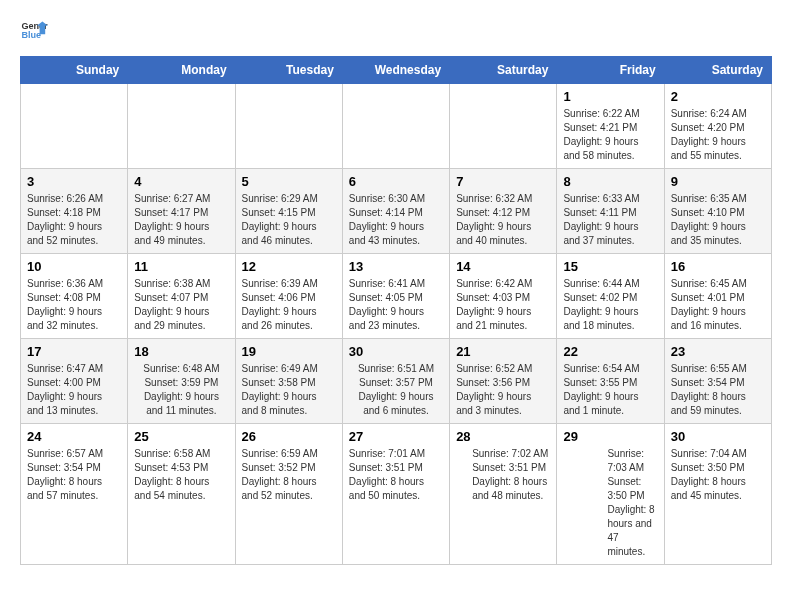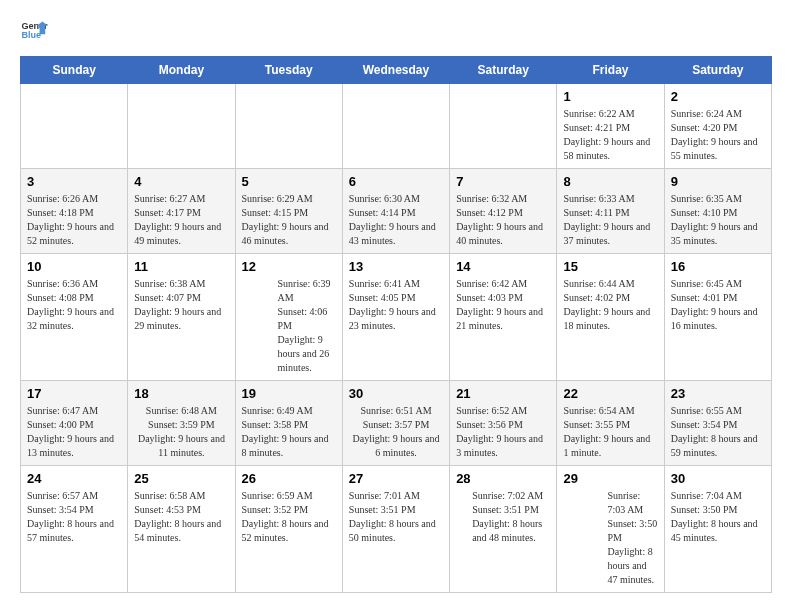--- a/index.html
+++ b/index.html
@@ -41,21 +41,21 @@
       font-size: 14px;
       color: #555;
     }
     table {
       width: 100%;
       border-collapse: collapse;
     }
     th {
       background-color: #3a6bbf;
       color: white;
-      text-align: center;
+      text-align: right;
       padding: 6px 8px;
       font-size: 12px;
       font-weight: bold;
       border: 1px solid #3a6bbf;
     }
     td {
       border: 1px solid #ccc;
       vertical-align: top;
       padding: 5px 6px;
       width: 14.28%;
@@ -64,21 +64,20 @@
     .day-num {
       font-size: 13px;
       font-weight: bold;
       margin-bottom: 3px;
       display: block;
     }
     .day-info {
       font-size: 10px;
       color: #333;
       line-height: 1.4;
-      font-family: Liberation Serif, serif;
     }
     .empty-cell {
       background: #f9f9f9;
     }
     tr:nth-child(even) td {
       background-color: #f4f4f4;
     }
     tr:nth-child(odd) td {
       background-color: #ffffff;
     }
@@ -191,21 +190,21 @@
 Daylight: 9 hours and 32 minutes.</div>
           </td>
           <td>
             <span class="day-num">11</span>
             <div class="day-info" style="white-space: pre-line;">Sunrise: 6:38 AM
 Sunset: 4:07 PM
 Daylight: 9 hours and 29 minutes.</div>
           </td>
           <td>
             <span class="day-num">12</span>
-            <div class="day-info" style="white-space: pre-line; margin-left: 36px;">Sunrise: 6:39 AM
+            <div class="day-info" style="white-space: pre-line;">Sunrise: 6:39 AM
 Sunset: 4:06 PM
 Daylight: 9 hours and 26 minutes.</div>
           </td>
           <td>
             <span class="day-num">13</span>
             <div class="day-info" style="white-space: pre-line;">Sunrise: 6:41 AM
 Sunset: 4:05 PM
 Daylight: 9 hours and 23 minutes.</div>
           </td>
           <td>

